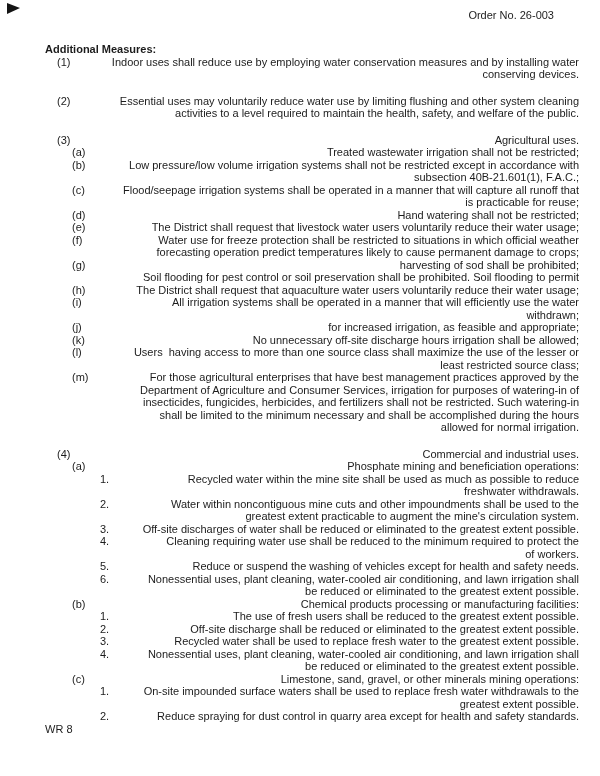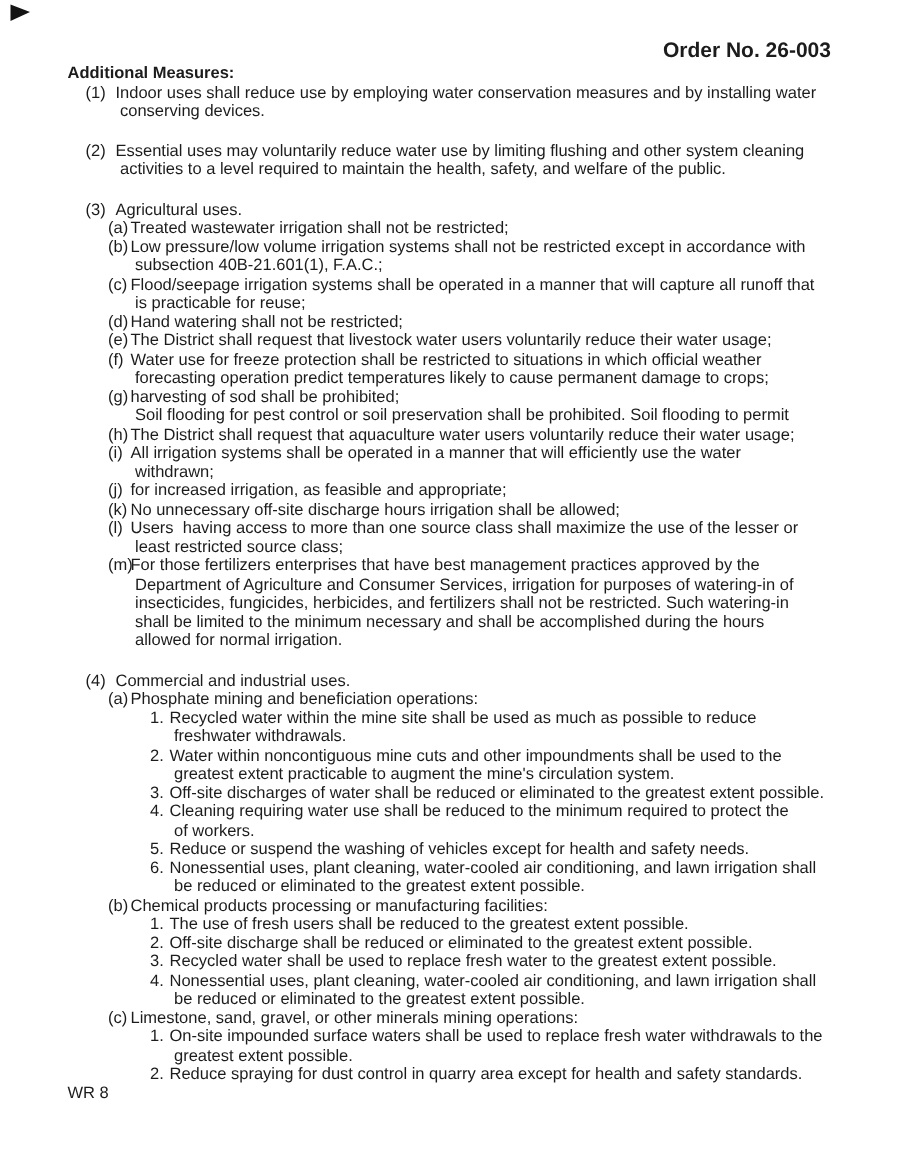--- a/index.html
+++ b/index.html
@@ -14,36 +14,36 @@
     background: #ffffff; overflow: hidden;
   }
   .corner-mark {
     position: absolute; left: 7px; top: 3px;
     width: 0; height: 0;
     border-left: 13px solid #141414;
     border-top: 5px solid transparent;
     border-bottom: 6px solid transparent;
   }
   .order-no {
-    position: absolute; top: 27px; right: 46px;
-    font-size: 14px; font-weight: bold; line-height: 12px;
+    position: absolute; top: 9px; right: 46px;
+    font-size: 11px; font-weight: normal; line-height: 12px;
     white-space: pre;
   }
   .content {
     position: absolute; left: 45px; top: 43px; width: 534px;
     font-size: 11px; line-height: 12.5px;
   }
   .doc-title { font-weight: bold; white-space: pre; }
   .item { display: flex; }
   .item.sb { margin-top: 14px; }
   .item .lbl { flex: 0 0 auto; white-space: pre; }
   .d0 { margin-left: 12px; }  .d0 .lbl { width: 20px; }
   .d1 { margin-left: 27px; }  .d1 .lbl { width: 15px; }
   .d2 { margin-left: 55px; }  .d2 .lbl { width: 13px; }
-  .txt { flex: 1 1 auto; min-width: 0; }
+  .txt { flex: 1 1 auto; min-width: 0; text-align: right; }
   .line { white-space: pre; }
   .line + .line { margin-left: 3px; }
   .footer { width: 512px; text-align: left; white-space: pre; }
 </style>
 </head>
 <body>
 
 <div class="page">
   <div class="corner-mark"></div>
   <div class="order-no">Order No. 26-003</div>
@@ -144,21 +144,21 @@
         <div class="item d1">
           <span class="lbl">(l)</span>
           <div class="txt">
             <div class="line">Users  having access to more than one source class shall maximize the use of the lesser or</div>
             <div class="line">least restricted source class;</div>
           </div>
         </div>
         <div class="item d1">
           <span class="lbl">(m)</span>
           <div class="txt">
-            <div class="line">For those fertilizers enterprises that have best management practices approved by the</div>
+            <div class="line">For those agricultural enterprises that have best management practices approved by the</div>
             <div class="line">Department of Agriculture and Consumer Services, irrigation for purposes of watering-in of</div>
             <div class="line">insecticides, fungicides, herbicides, and fertilizers shall not be restricted. Such watering-in</div>
             <div class="line">shall be limited to the minimum necessary and shall be accomplished during the hours</div>
             <div class="line">allowed for normal irrigation.</div>
           </div>
         </div>
         <div class="item d0 sb">
           <span class="lbl">(4)</span>
           <div class="txt">
             <div class="line">Commercial and industrial uses.</div>

